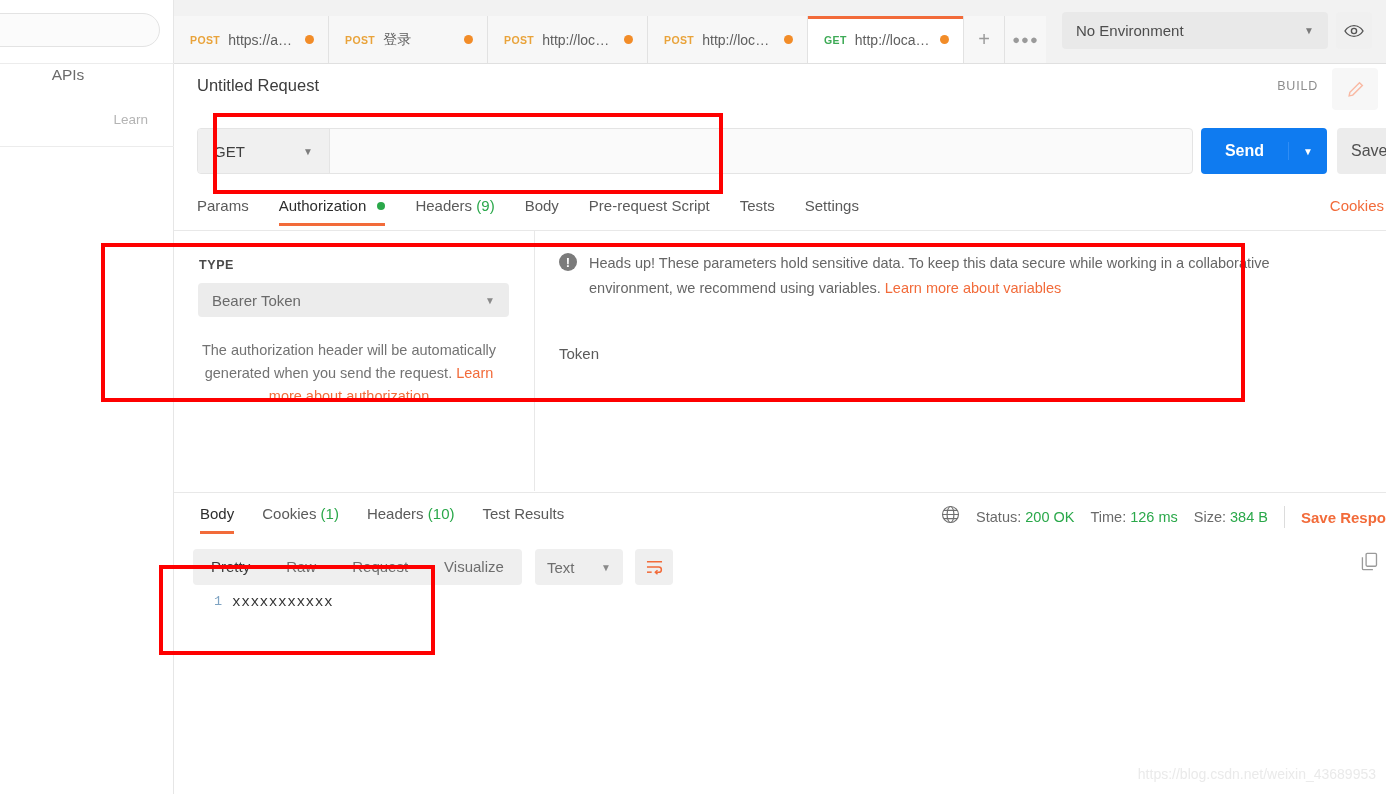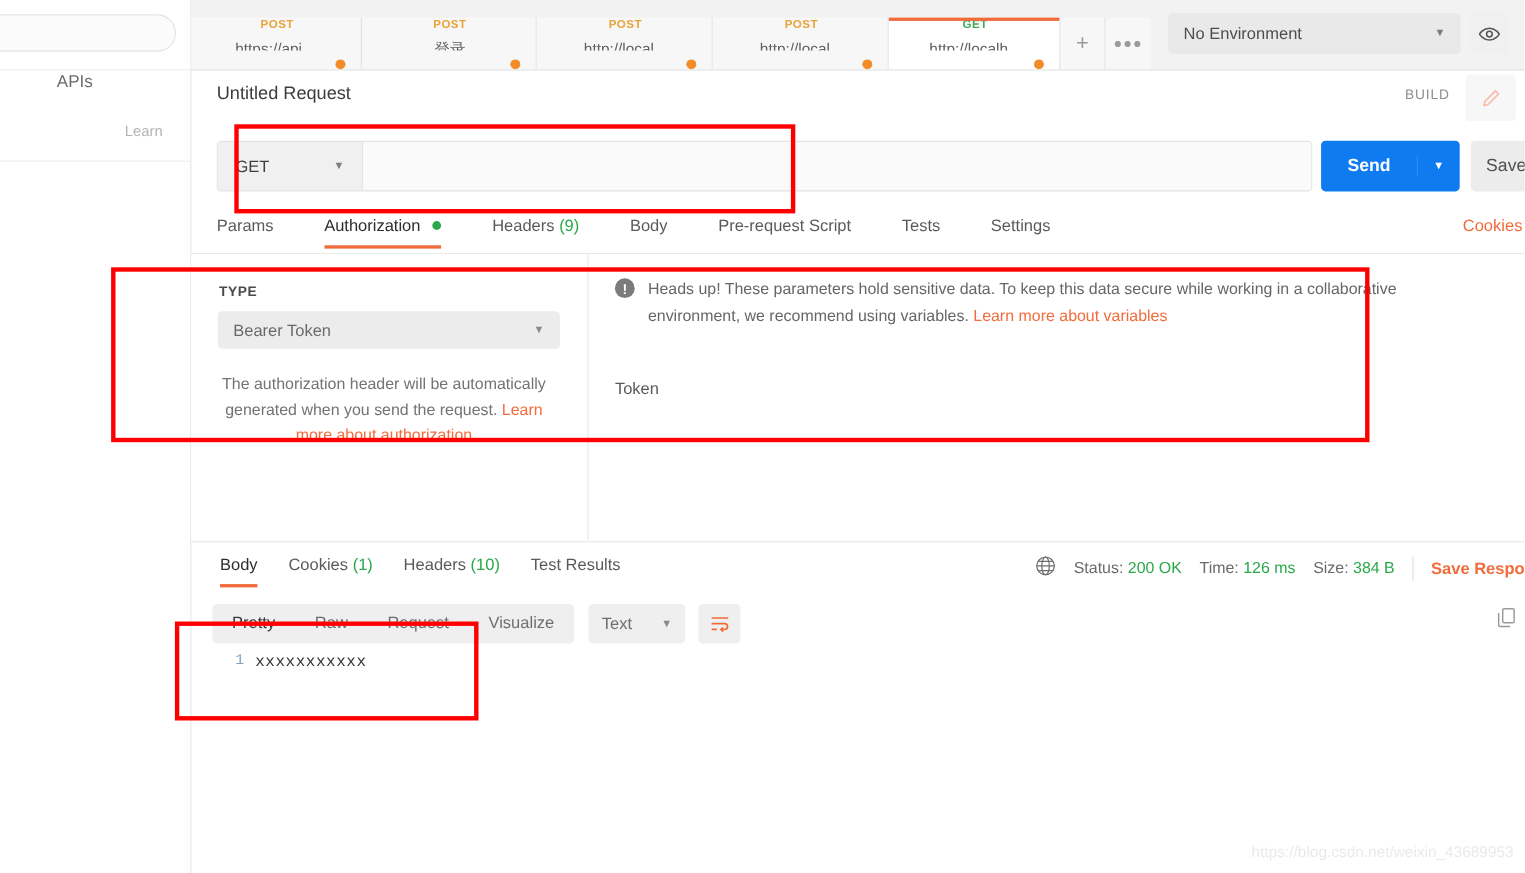--- a/index.html
+++ b/index.html
@@ -44,21 +44,21 @@
     background: #f2f2f2; border-bottom: 1px solid #e0e0e0;
   }
   .tabstrip {
     position: absolute; left: 0; top: 0; height: 63px;
     display: flex; align-items: flex-end;
   }
   .rtab {
     position: relative; height: 47px; display: flex; align-items: center;
     gap: 8px; padding: 0 14px 0 16px; min-width: 0;
     background: #f7f7f7; border-right: 1px solid #e2e2e2;
-    font-size: 13.5px; color: #5c5c5c; white-space: nowrap; flex-direction: column;
+    font-size: 13.5px; color: #5c5c5c; white-space: nowrap;
   }
   .rtab.active { background: #ffffff; border-right: 1px solid #e2e2e2; }
   .rtab.active::before {
     content: ""; position: absolute; left: 0; right: 0; top: 0; height: 3px;
     background: #f26b3a;
   }
   .rtab-method {
     font-size: 10.5px; font-weight: bold; letter-spacing: .4px;
   }
   .m-post { color: #e9a33a; }
@@ -134,21 +134,21 @@
   .send-caret { width: 38px; text-align: center; color: #fff; font-size: 10px; }
   .save-btn {
     position: absolute; left: 1337px; top: 128px; width: 80px; height: 46px;
     background: #ececec; border-radius: 4px; display: flex; align-items: center;
     padding-left: 14px; font-size: 16px; color: #4f4f4f;
   }
 
   
   .reqtabs {
     position: absolute; left: 197px; top: 194px; width: 1180px; height: 36px;
-    display: flex; align-items: flex-start; gap: 16px;
+    display: flex; align-items: flex-start; gap: 0;
   }
   .reqtab {
     position: relative; padding: 3px 24px 12px 0; margin-right: 6px;
     font-size: 15px; color: #5a5a5a; white-space: nowrap;
   }
   .reqtab.active { color: #2d2d2d; }
   .reqtab.active::after {
     content: ""; position: absolute; left: 0; right: 24px; bottom: 0; height: 3px;
     background: #f26b3a;
   }

